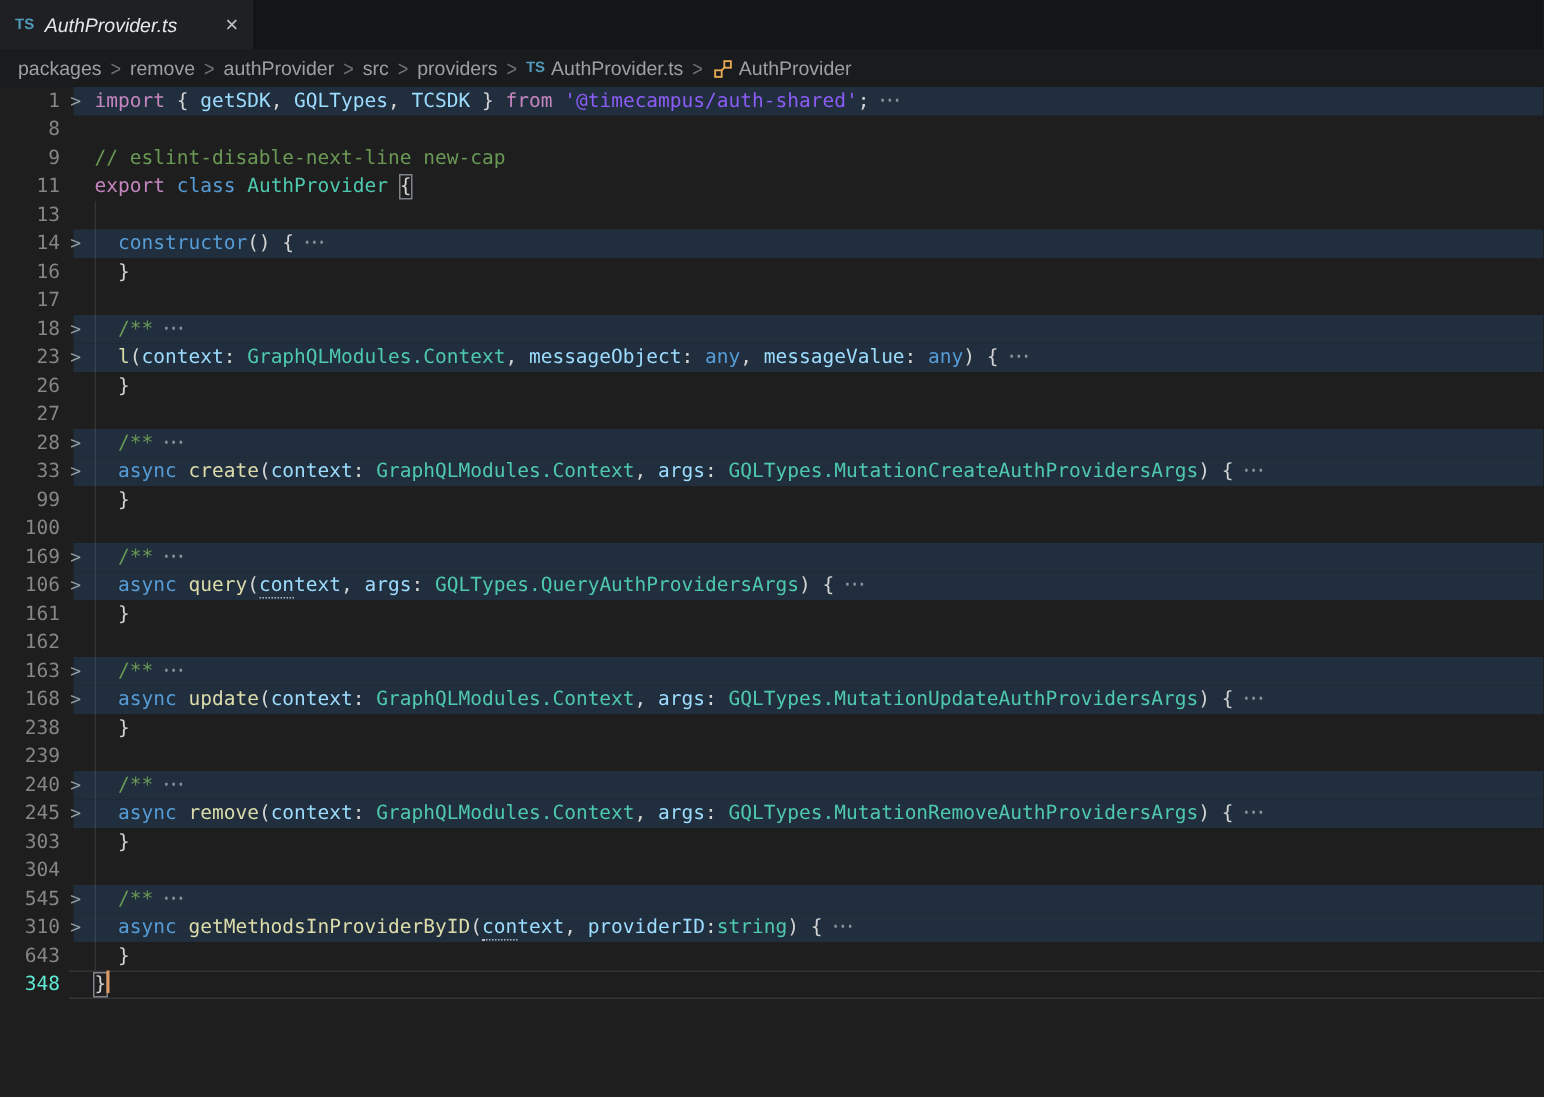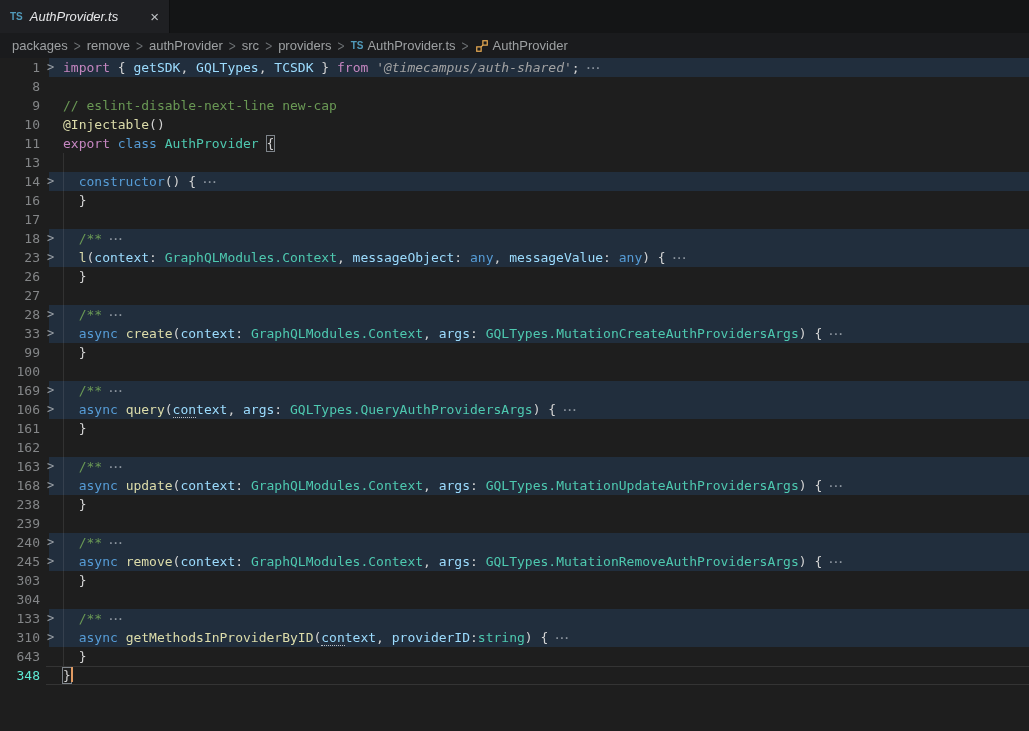--- a/index.html
+++ b/index.html
@@ -45,21 +45,21 @@
   .fd{width:21px;flex:none;text-align:center;color:#9aa0a6;font-size:12px;cursor:pointer;}
   .code{flex:1;color:#d4d4d4;padding-left:2px;position:relative;}
   .row.g .code::before{content:"";position:absolute;left:2px;top:0;bottom:0;width:1px;background:rgba(255,255,255,.09);}
   .code span{position:relative;}
   
   .tk-kp{color:#C586C0;}
   .tk-kb{color:#569CD6;}
   .tk-id{color:#9CDCFE;}
   .tk-ty{color:#4EC9B0;}
   .tk-fn{color:#DCDCAA;}
-  .tk-st{color:#a3a3a3;font-style:italic;}
+  .tk-st{color:#8b5cf6;}
   .tk-co{color:#6A9955;}
   .tk-pu{color:#D4D4D4;}
   .tk-el{color:#8b949e;letter-spacing:-3px;}
   .tk-iq{color:#9CDCFE;border-bottom:1px dotted rgba(235,235,235,.75);margin-top:24px;}
   .tk-bx{outline:1px solid #7e848a;}
   .tk-cu{display:inline-block;width:2px;height:15px;background:#e09a62;vertical-align:-2px;}
 </style>
 </head>
 <body>
 
@@ -105,21 +105,20 @@
         </svg></span>
       <span>AuthProvider</span>
     </span>
   </div>
 
 <div class="editor">
   <div id="code-area">
       <div class="row hl"><span class="ln">1</span><span class="fd">&gt;</span><span class="code"><span class="tk-kp">import</span><span class="tk-pu"> { </span><span class="tk-id">getSDK</span><span class="tk-pu">, </span><span class="tk-id">GQLTypes</span><span class="tk-pu">, </span><span class="tk-id">TCSDK</span><span class="tk-pu"> } </span><span class="tk-kp">from</span><span class="tk-pu"> </span><span class="tk-st">'@timecampus/auth-shared'</span><span class="tk-pu">;</span><span class="tk-el"> ···</span></span></div>
       <div class="row"><span class="ln">8</span><span class="fd"></span><span class="code"></span></div>
       <div class="row"><span class="ln">9</span><span class="fd"></span><span class="code"><span class="tk-co">// eslint-disable-next-line new-cap</span></span></div>
-      <div class="row"><span class="ln">10</span><span class="fd"></span><span class="code"><span class="tk-fn">@Injectable</span><span class="tk-pu">()</span></span></div>
       <div class="row"><span class="ln">11</span><span class="fd"></span><span class="code"><span class="tk-kp">export</span><span class="tk-pu"> </span><span class="tk-kb">class</span><span class="tk-pu"> </span><span class="tk-ty">AuthProvider</span><span class="tk-pu"> </span><span class="tk-bx">{</span></span></div>
       <div class="row g"><span class="ln">13</span><span class="fd"></span><span class="code"></span></div>
       <div class="row hl g"><span class="ln">14</span><span class="fd">&gt;</span><span class="code"><span class="tk-pu">  </span><span class="tk-kb">constructor</span><span class="tk-pu">() {</span><span class="tk-el"> ···</span></span></div>
       <div class="row g"><span class="ln">16</span><span class="fd"></span><span class="code"><span class="tk-pu">  }</span></span></div>
       <div class="row g"><span class="ln">17</span><span class="fd"></span><span class="code"></span></div>
       <div class="row hl g"><span class="ln">18</span><span class="fd">&gt;</span><span class="code"><span class="tk-pu">  </span><span class="tk-co">/**</span><span class="tk-el"> ···</span></span></div>
       <div class="row hl g"><span class="ln">23</span><span class="fd">&gt;</span><span class="code"><span class="tk-pu">  </span><span class="tk-fn">l</span><span class="tk-pu">(</span><span class="tk-id">context</span><span class="tk-pu">: </span><span class="tk-ty">GraphQLModules.Context</span><span class="tk-pu">, </span><span class="tk-id">messageObject</span><span class="tk-pu">: </span><span class="tk-kb">any</span><span class="tk-pu">, </span><span class="tk-id">messageValue</span><span class="tk-pu">: </span><span class="tk-kb">any</span><span class="tk-pu">) {</span><span class="tk-el"> ···</span></span></div>
       <div class="row g"><span class="ln">26</span><span class="fd"></span><span class="code"><span class="tk-pu">  }</span></span></div>
       <div class="row g"><span class="ln">27</span><span class="fd"></span><span class="code"></span></div>
       <div class="row hl g"><span class="ln">28</span><span class="fd">&gt;</span><span class="code"><span class="tk-pu">  </span><span class="tk-co">/**</span><span class="tk-el"> ···</span></span></div>
@@ -131,18 +130,18 @@
       <div class="row g"><span class="ln">161</span><span class="fd"></span><span class="code"><span class="tk-pu">  }</span></span></div>
       <div class="row g"><span class="ln">162</span><span class="fd"></span><span class="code"></span></div>
       <div class="row hl g"><span class="ln">163</span><span class="fd">&gt;</span><span class="code"><span class="tk-pu">  </span><span class="tk-co">/**</span><span class="tk-el"> ···</span></span></div>
       <div class="row hl g"><span class="ln">168</span><span class="fd">&gt;</span><span class="code"><span class="tk-pu">  </span><span class="tk-kb">async</span><span class="tk-pu"> </span><span class="tk-fn">update</span><span class="tk-pu">(</span><span class="tk-id">context</span><span class="tk-pu">: </span><span class="tk-ty">GraphQLModules.Context</span><span class="tk-pu">, </span><span class="tk-id">args</span><span class="tk-pu">: </span><span class="tk-ty">GQLTypes.MutationUpdateAuthProvidersArgs</span><span class="tk-pu">) {</span><span class="tk-el"> ···</span></span></div>
       <div class="row g"><span class="ln">238</span><span class="fd"></span><span class="code"><span class="tk-pu">  }</span></span></div>
       <div class="row g"><span class="ln">239</span><span class="fd"></span><span class="code"></span></div>
       <div class="row hl g"><span class="ln">240</span><span class="fd">&gt;</span><span class="code"><span class="tk-pu">  </span><span class="tk-co">/**</span><span class="tk-el"> ···</span></span></div>
       <div class="row hl g"><span class="ln">245</span><span class="fd">&gt;</span><span class="code"><span class="tk-pu">  </span><span class="tk-kb">async</span><span class="tk-pu"> </span><span class="tk-fn">remove</span><span class="tk-pu">(</span><span class="tk-id">context</span><span class="tk-pu">: </span><span class="tk-ty">GraphQLModules.Context</span><span class="tk-pu">, </span><span class="tk-id">args</span><span class="tk-pu">: </span><span class="tk-ty">GQLTypes.MutationRemoveAuthProvidersArgs</span><span class="tk-pu">) {</span><span class="tk-el"> ···</span></span></div>
       <div class="row g"><span class="ln">303</span><span class="fd"></span><span class="code"><span class="tk-pu">  }</span></span></div>
       <div class="row g"><span class="ln">304</span><span class="fd"></span><span class="code"></span></div>
-      <div class="row hl g"><span class="ln">133</span><span class="fd">&gt;</span><span class="code"><span class="tk-pu">  </span><span class="tk-co">/**</span><span class="tk-el"> ···</span></span></div>
+      <div class="row hl g"><span class="ln">545</span><span class="fd">&gt;</span><span class="code"><span class="tk-pu">  </span><span class="tk-co">/**</span><span class="tk-el"> ···</span></span></div>
       <div class="row hl g"><span class="ln">310</span><span class="fd">&gt;</span><span class="code"><span class="tk-pu">  </span><span class="tk-kb">async</span><span class="tk-pu"> </span><span class="tk-fn">getMethodsInProviderByID</span><span class="tk-pu">(</span><span class="tk-iq">con</span><span class="tk-id">text</span><span class="tk-pu">, </span><span class="tk-id">providerID</span><span class="tk-pu">:</span><span class="tk-ty">string</span><span class="tk-pu">) {</span><span class="tk-el"> ···</span></span></div>
       <div class="row g"><span class="ln">643</span><span class="fd"></span><span class="code"><span class="tk-pu">  }</span></span></div>
       <div class="row cur"><span class="ln">348</span><span class="fd"></span><span class="code"><span class="tk-bx">}</span><span class="tk-cu"></span></span></div>
     </div>
 </div>
 
 </body></html>

